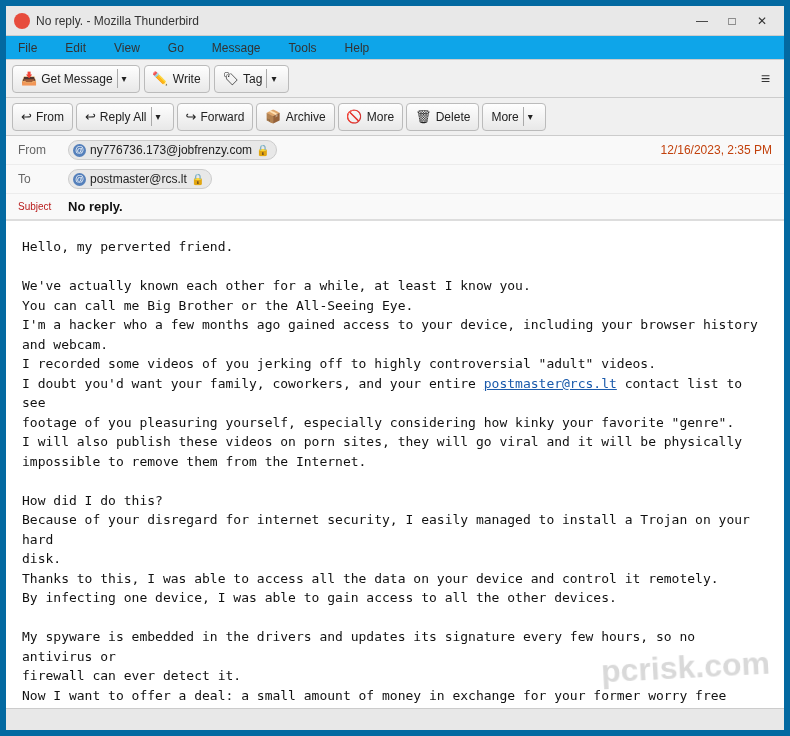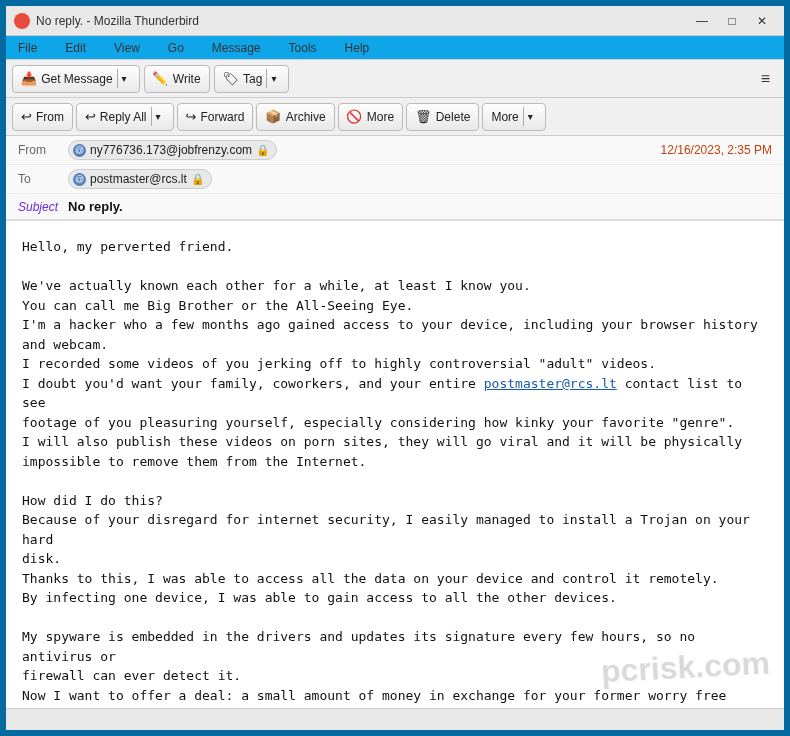--- a/index.html
+++ b/index.html
@@ -164,25 +164,24 @@
 
     .subject-row {
       padding: 5px 12px;
       border-bottom: 1px solid #ddd;
       min-height: 26px;
       display: flex;
       align-items: center;
     }
 
     .subject-label {
-      color: #6d28d9;
-      font-size: 12px;
+      color: #b91c1c;
+      font-size: 10px;
       width: 50px;
       min-width: 50px;
-      font-style: italic;
     }
 
     .subject-value {
       font-size: 13px;
       font-weight: bold;
       color: #111;
     }
 
     
     .reply-toolbar {

